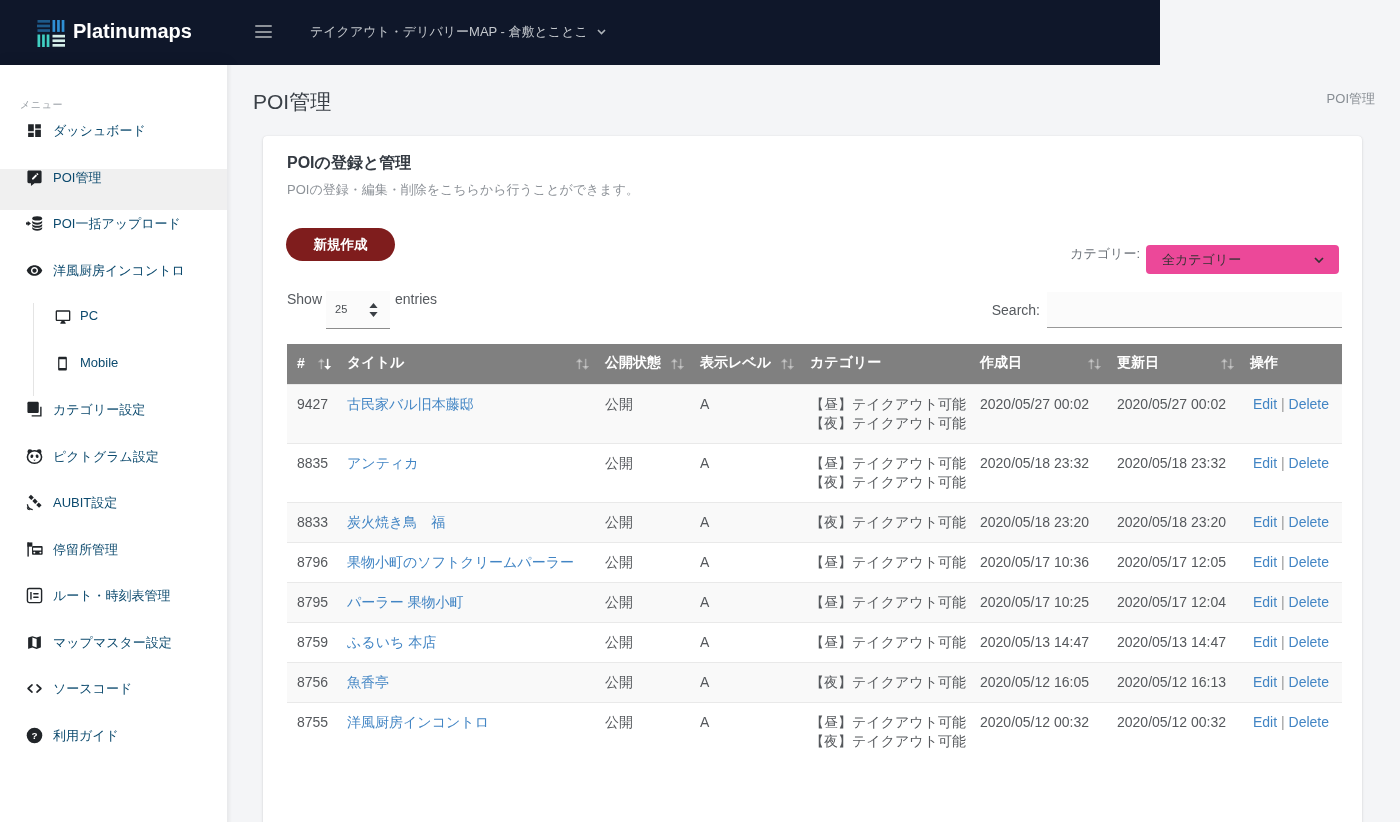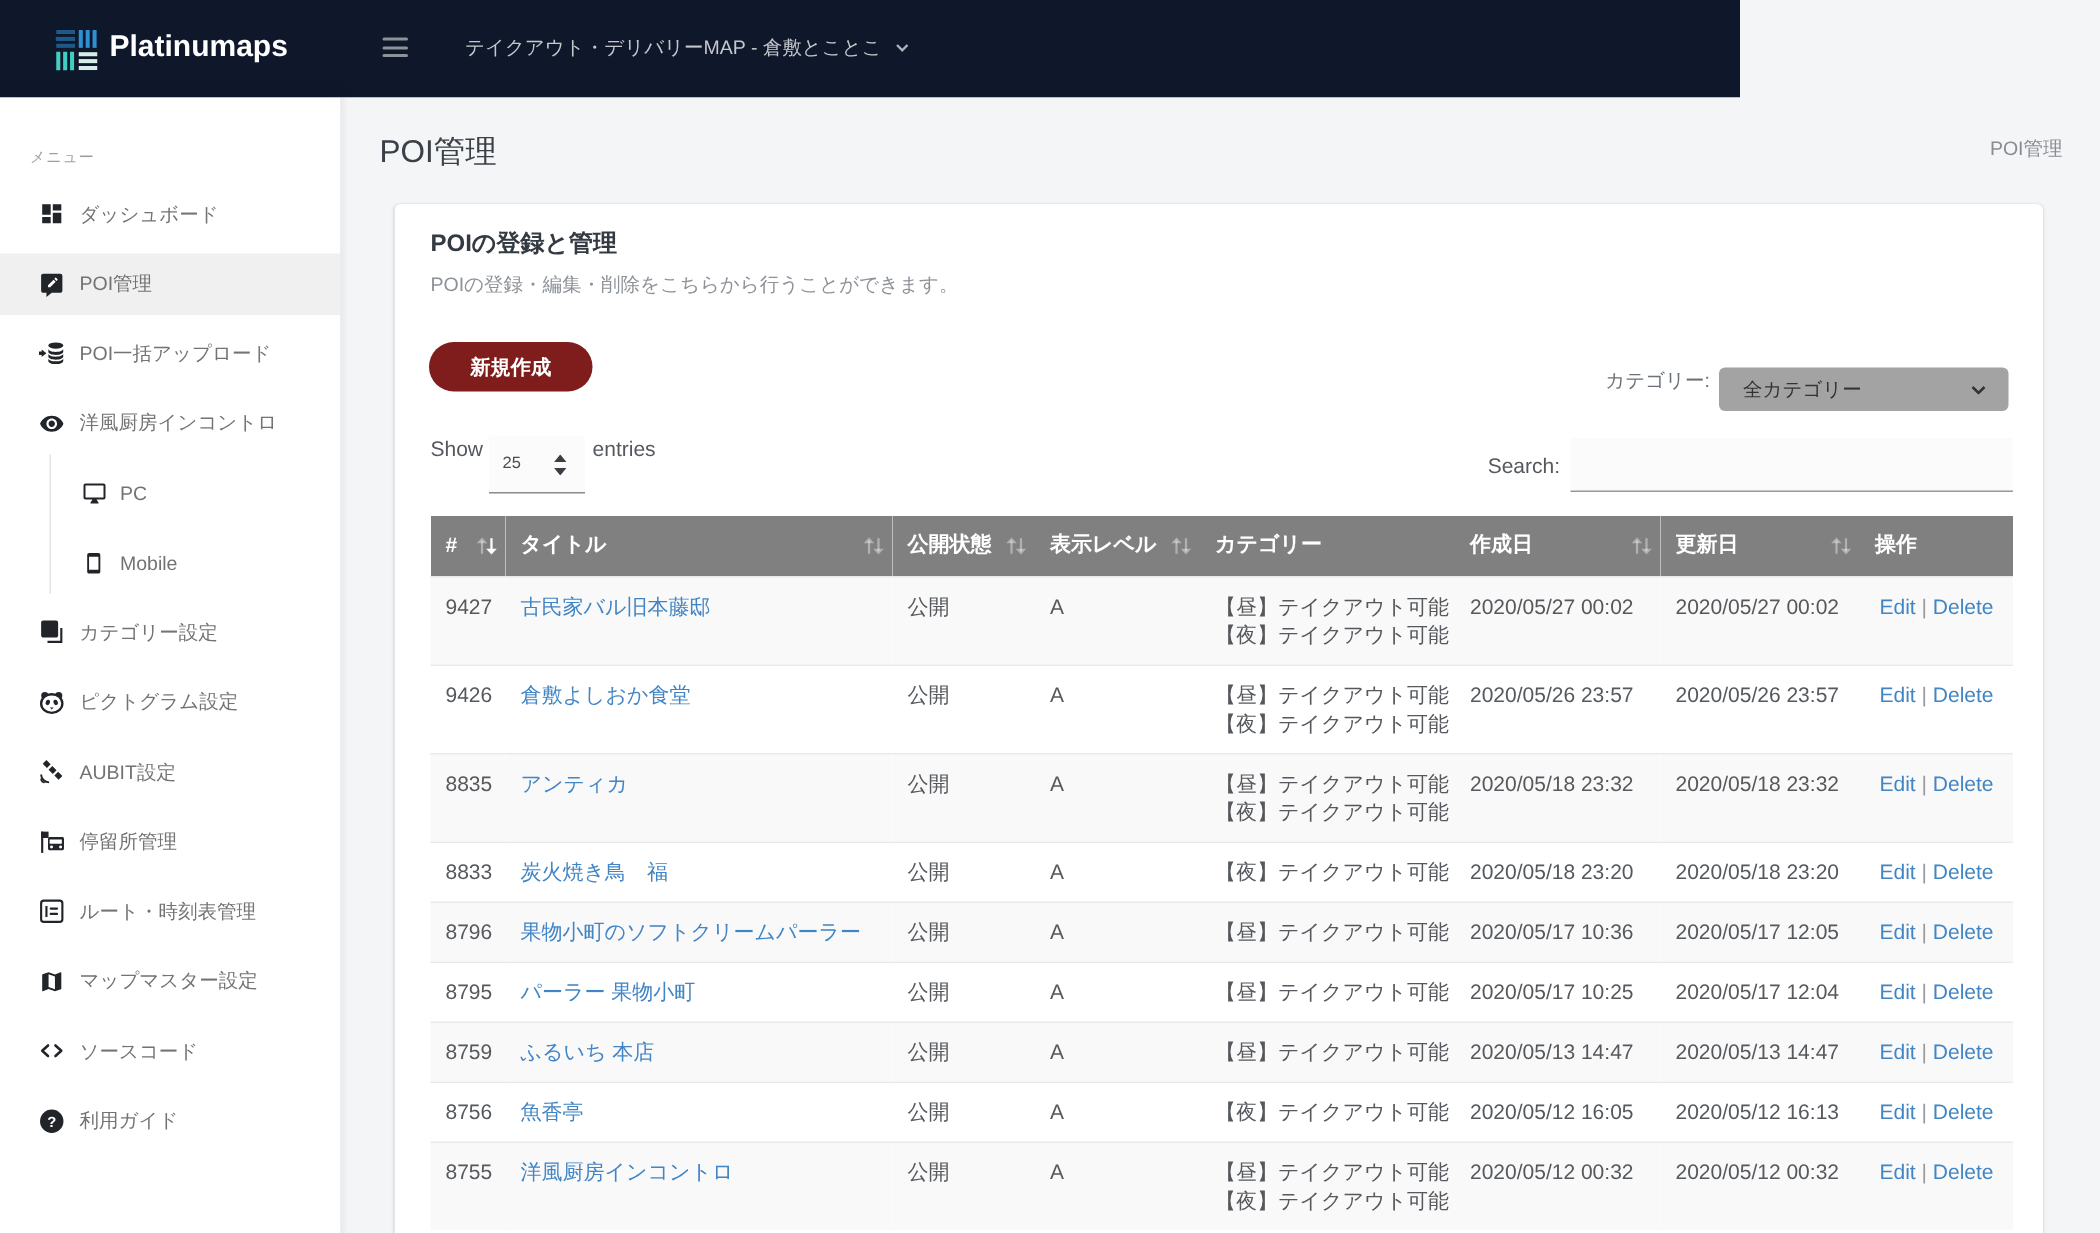--- a/index.html
+++ b/index.html
@@ -9,36 +9,36 @@
 #nav{position:absolute;left:0;top:0;width:1160px;height:65px;background:#0f172a}
 #nav .brand{position:absolute;left:73px;top:0;line-height:63px;font-size:20px;font-weight:600;color:#fff;letter-spacing:0}
 #nav .logo{position:absolute;left:37px;top:20px}
 #nav .burger{position:absolute;left:255px;top:25px;width:17px}
 #nav .burger i{display:block;height:2px;border-radius:1px;background:#8d9299;margin-bottom:3.5px}
 #nav .navtitle{position:absolute;left:310px;top:0;line-height:64px;font-size:13px;color:#c4c8cd}
 #nav .navtitle svg{margin-left:9px;vertical-align:1px}
 #side{position:absolute;left:0;top:65px;width:227px;height:757px;background:#fff;box-shadow:0 0 14px rgba(0,0,0,.12)}
 #side .mlabel{position:absolute;left:20px;top:33px;font-size:10px;color:#9aa0a6;letter-spacing:.6px}
 #side ul{position:absolute;left:0;top:57px;width:227px;list-style:none}
-#side li{height:41px;margin-bottom:5.5px;display:flex;align-items:center;padding-left:26px;font-size:13px;color:#737373}
+#side li{height:41px;margin-bottom:5.5px;display:flex;padding-left:26px;font-size:13px;color:#0c4a6e}
 #side li .ic{width:17px;height:17px;margin-right:10px;flex:0 0 17px;display:flex;align-items:center;justify-content:center}
 #side li.active{background:#f0f0f0}
 #side li.sub{padding-left:54px}
 #side li.sub .ic{margin-right:9px}
 #side .vline{position:absolute;left:33px;top:238px;width:1px;height:93px;background:#e4e4e4}
 #main{position:absolute;left:227px;top:65px;width:1173px;height:757px;background:#f4f5f7}
 #main .ptitle{position:absolute;left:26px;top:22px;font-size:21px;font-weight:500;color:#3a4047;line-height:30px}
 #main .crumb{position:absolute;right:25px;top:25px;font-size:13px;color:#878d93;line-height:18px}
 .card{position:absolute;left:36px;top:71px;width:1099px;height:780px;background:#fff;border-radius:4px;box-shadow:0 0 1px rgba(0,0,0,.12),0 1px 3px rgba(0,0,0,.12)}
 .card .ctitle{position:absolute;left:24px;top:17px;font-size:16px;font-weight:700;color:#343a42;line-height:20px}
 .card .csub{position:absolute;left:24px;top:45px;font-size:13px;color:#8d9298;line-height:18px}
 .btn{position:absolute;left:23px;top:92px;width:109px;height:33px;border-radius:17px;background:#7f1d1d;color:#fff;font-size:13.5px;font-weight:700;text-align:center;line-height:33px}
 .cat{position:absolute;top:109px;right:23px;height:18px;display:flex;}
 .cat .lab{font-size:13px;color:#6b7178;margin-right:6px}
-.cat .sel{position:relative;width:193px;height:29px;background:#a3a3a3;border-radius:4px;font-size:13px;color:#333;line-height:29px;padding-left:16px}
+.cat .sel{position:relative;width:193px;height:29px;background:#ec4899;border-radius:4px;font-size:13px;color:#333;line-height:29px;padding-left:16px}
 .cat .sel svg{position:absolute;right:15px;top:12px}
 .showrow{position:absolute;left:24px;top:155px;height:38px;display:flex;align-items:flex-start;font-size:14px;color:#55595e}
 .lensel{position:relative;width:64px;height:38px;background:#fbfbfb;border-bottom:1px solid #8c8c8c;margin:0 5px 0 4px;font-size:11px;color:#4a4e53;line-height:37px;padding-left:9px}
 .lensel svg{position:absolute;right:12px;top:12px}
 .searchrow{position:absolute;top:155px;right:20px;height:38px;display:flex;align-items:center;font-size:14px;color:#55595e}
 .sinput{width:295px;height:36px;background:#fbfbfb;border-bottom:1px solid #989898;margin-left:7px}
 table{position:absolute;left:24px;top:208px;width:1055px;border-collapse:collapse;table-layout:fixed}
 thead th{background:#808080;color:#fff;font-size:14px;font-weight:700;text-align:left;height:40px;padding:0 10px 1px 10px;position:relative;vertical-align:middle}
 thead th .srt{position:absolute;right:5px;top:13px}
 tbody td{padding:10px;white-space:nowrap;overflow:visible;font-size:14px;line-height:19px;color:#55585c;vertical-align:top;border-top:1px solid #e9e9e9}
@@ -314,30 +314,20 @@
             <td>9427</td>
             <td><a href="#">古民家バル旧本藤邸</a></td>
             <td>公開</td>
             <td>A</td>
             <td>【昼】テイクアウト可能<br>【夜】テイクアウト可能</td>
             <td>2020/05/27 00:02</td>
             <td>2020/05/27 00:02</td>
             <td><a href="#">Edit</a> <span class="pipe">|</span> <a href="#">Delete</a></td>
           </tr>
 <tr>
-            <td>9426</td>
-            <td><a href="#">倉敷よしおか食堂</a></td>
-            <td>公開</td>
-            <td>A</td>
-            <td>【昼】テイクアウト可能<br>【夜】テイクアウト可能</td>
-            <td>2020/05/26 23:57</td>
-            <td>2020/05/26 23:57</td>
-            <td><a href="#">Edit</a> <span class="pipe">|</span> <a href="#">Delete</a></td>
-          </tr>
-<tr>
             <td>8835</td>
             <td><a href="#">アンティカ</a></td>
             <td>公開</td>
             <td>A</td>
             <td>【昼】テイクアウト可能<br>【夜】テイクアウト可能</td>
             <td>2020/05/18 23:32</td>
             <td>2020/05/18 23:32</td>
             <td><a href="#">Edit</a> <span class="pipe">|</span> <a href="#">Delete</a></td>
           </tr>
 <tr>

